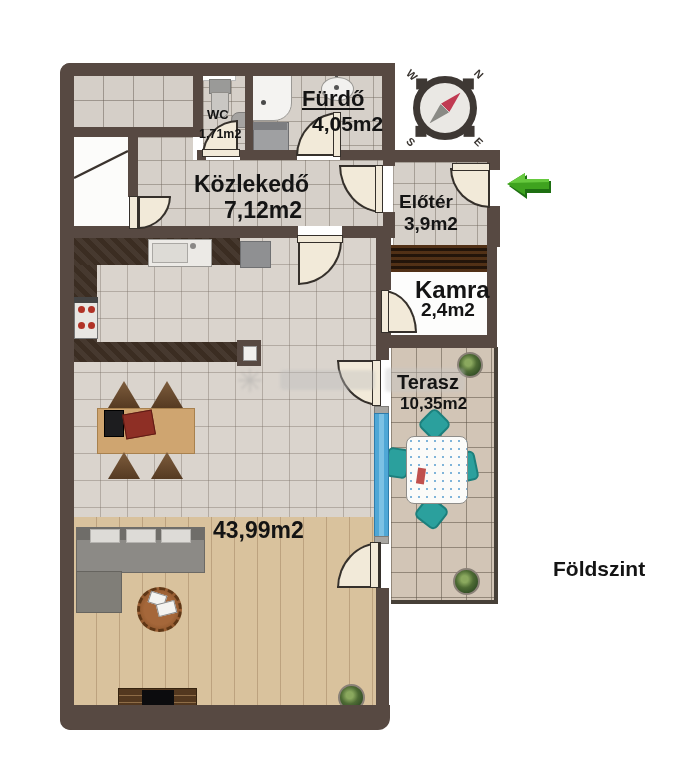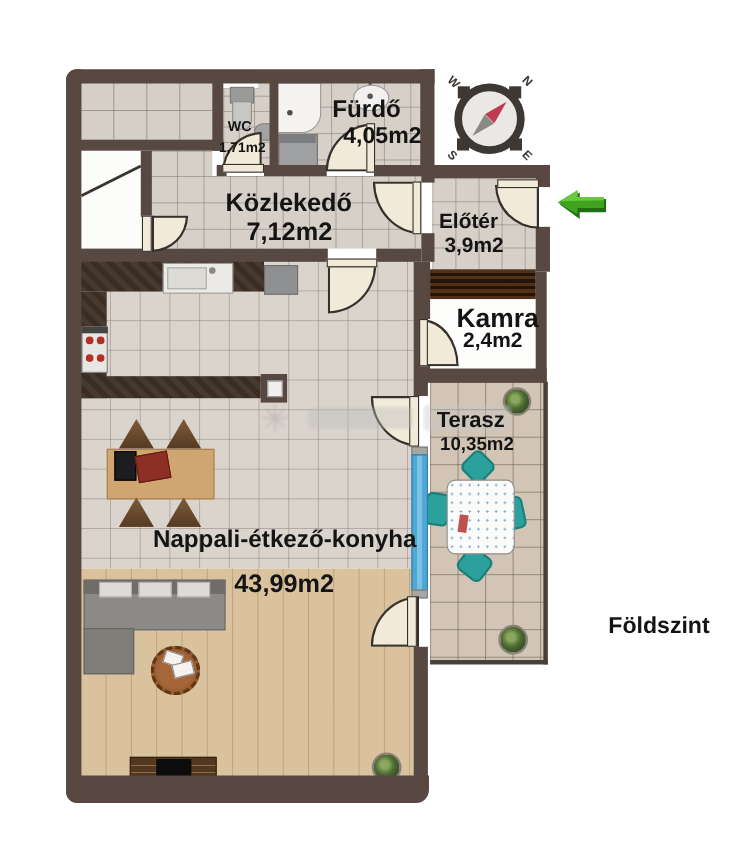--- a/index.html
+++ b/index.html
@@ -156,31 +156,30 @@
   <div class="leaf" style="left:370px;top:542px;width:9px;height:46px;"></div>
 
   <div class="abs" style="left:225px;top:358px;width:255px;height:46px;opacity:.4;filter:blur(1.5px);">
     <div class="abs" style="left:8px;top:6px;width:34px;height:34px;color:#9c9c9c;font-size:32px;line-height:34px;text-align:center;">✳</div>
     <div class="abs" style="left:55px;top:12px;width:95px;height:20px;background:#bdbdbd;border-radius:4px;"></div>
     <div class="abs" style="left:160px;top:10px;width:80px;height:24px;background:#c6c6c6;border-radius:4px;"></div>
   </div>
 
   <div class="lbl" style="left:207px;top:108px;font-size:13px;">WC</div>
   <div class="lbl" style="left:199px;top:128px;font-size:12.5px;">1,71m2</div>
-  <div class="lbl" style="left:302px;top:88px;font-size:22px;">Fürdő</div>
+  <div class="lbl" style="left:302px;top:88px;font-size:22px;text-decoration:underline;">Fürdő</div>
   <div class="lbl" style="left:312px;top:113px;font-size:21px;">4,05m2</div>
-  <div class="lbl" style="left:205px;top:173px;font-size:23px;">Közlekedő</div>
+  <div class="lbl" style="left:194px;top:173px;font-size:23px;">Közlekedő</div>
   <div class="lbl" style="left:224px;top:199px;font-size:23px;">7,12m2</div>
   <div class="lbl" style="left:399px;top:192px;font-size:19px;">Előtér</div>
   <div class="lbl" style="left:404px;top:214px;font-size:19px;">3,9m2</div>
   <div class="lbl" style="left:415px;top:278px;font-size:24px;">Kamra</div>
   <div class="lbl" style="left:421px;top:300px;font-size:19px;">2,4m2</div>
   <div class="lbl" style="left:397px;top:372px;font-size:20px;">Terasz</div>
   <div class="lbl" style="left:400px;top:395px;font-size:17px;">10,35m2</div>
-  <div class="lbl" style="left:139px;top:479px;font-size:22px;">Nappali-étkező-konyha</div>
   <div class="lbl" style="left:213px;top:519px;font-size:23px;">43,99m2</div>
   <div class="lbl" style="left:553px;top:558px;font-size:21px;">Földszint</div>
 
   <div class="abs" style="left:403px;top:66px;width:84px;height:84px;">
     <div class="compass-rot">
       <div class="ctip" style="left:36px;top:3px;"></div>
       <div class="ctip" style="left:36px;top:70px;"></div>
       <div class="ctip" style="left:3px;top:36px;"></div>
       <div class="ctip" style="left:70px;top:36px;"></div>
       <div class="abs" style="left:10px;top:10px;width:64px;height:64px;border:7px solid #3e3834;border-radius:50%;background:#eae8e4;box-sizing:border-box;"></div>

